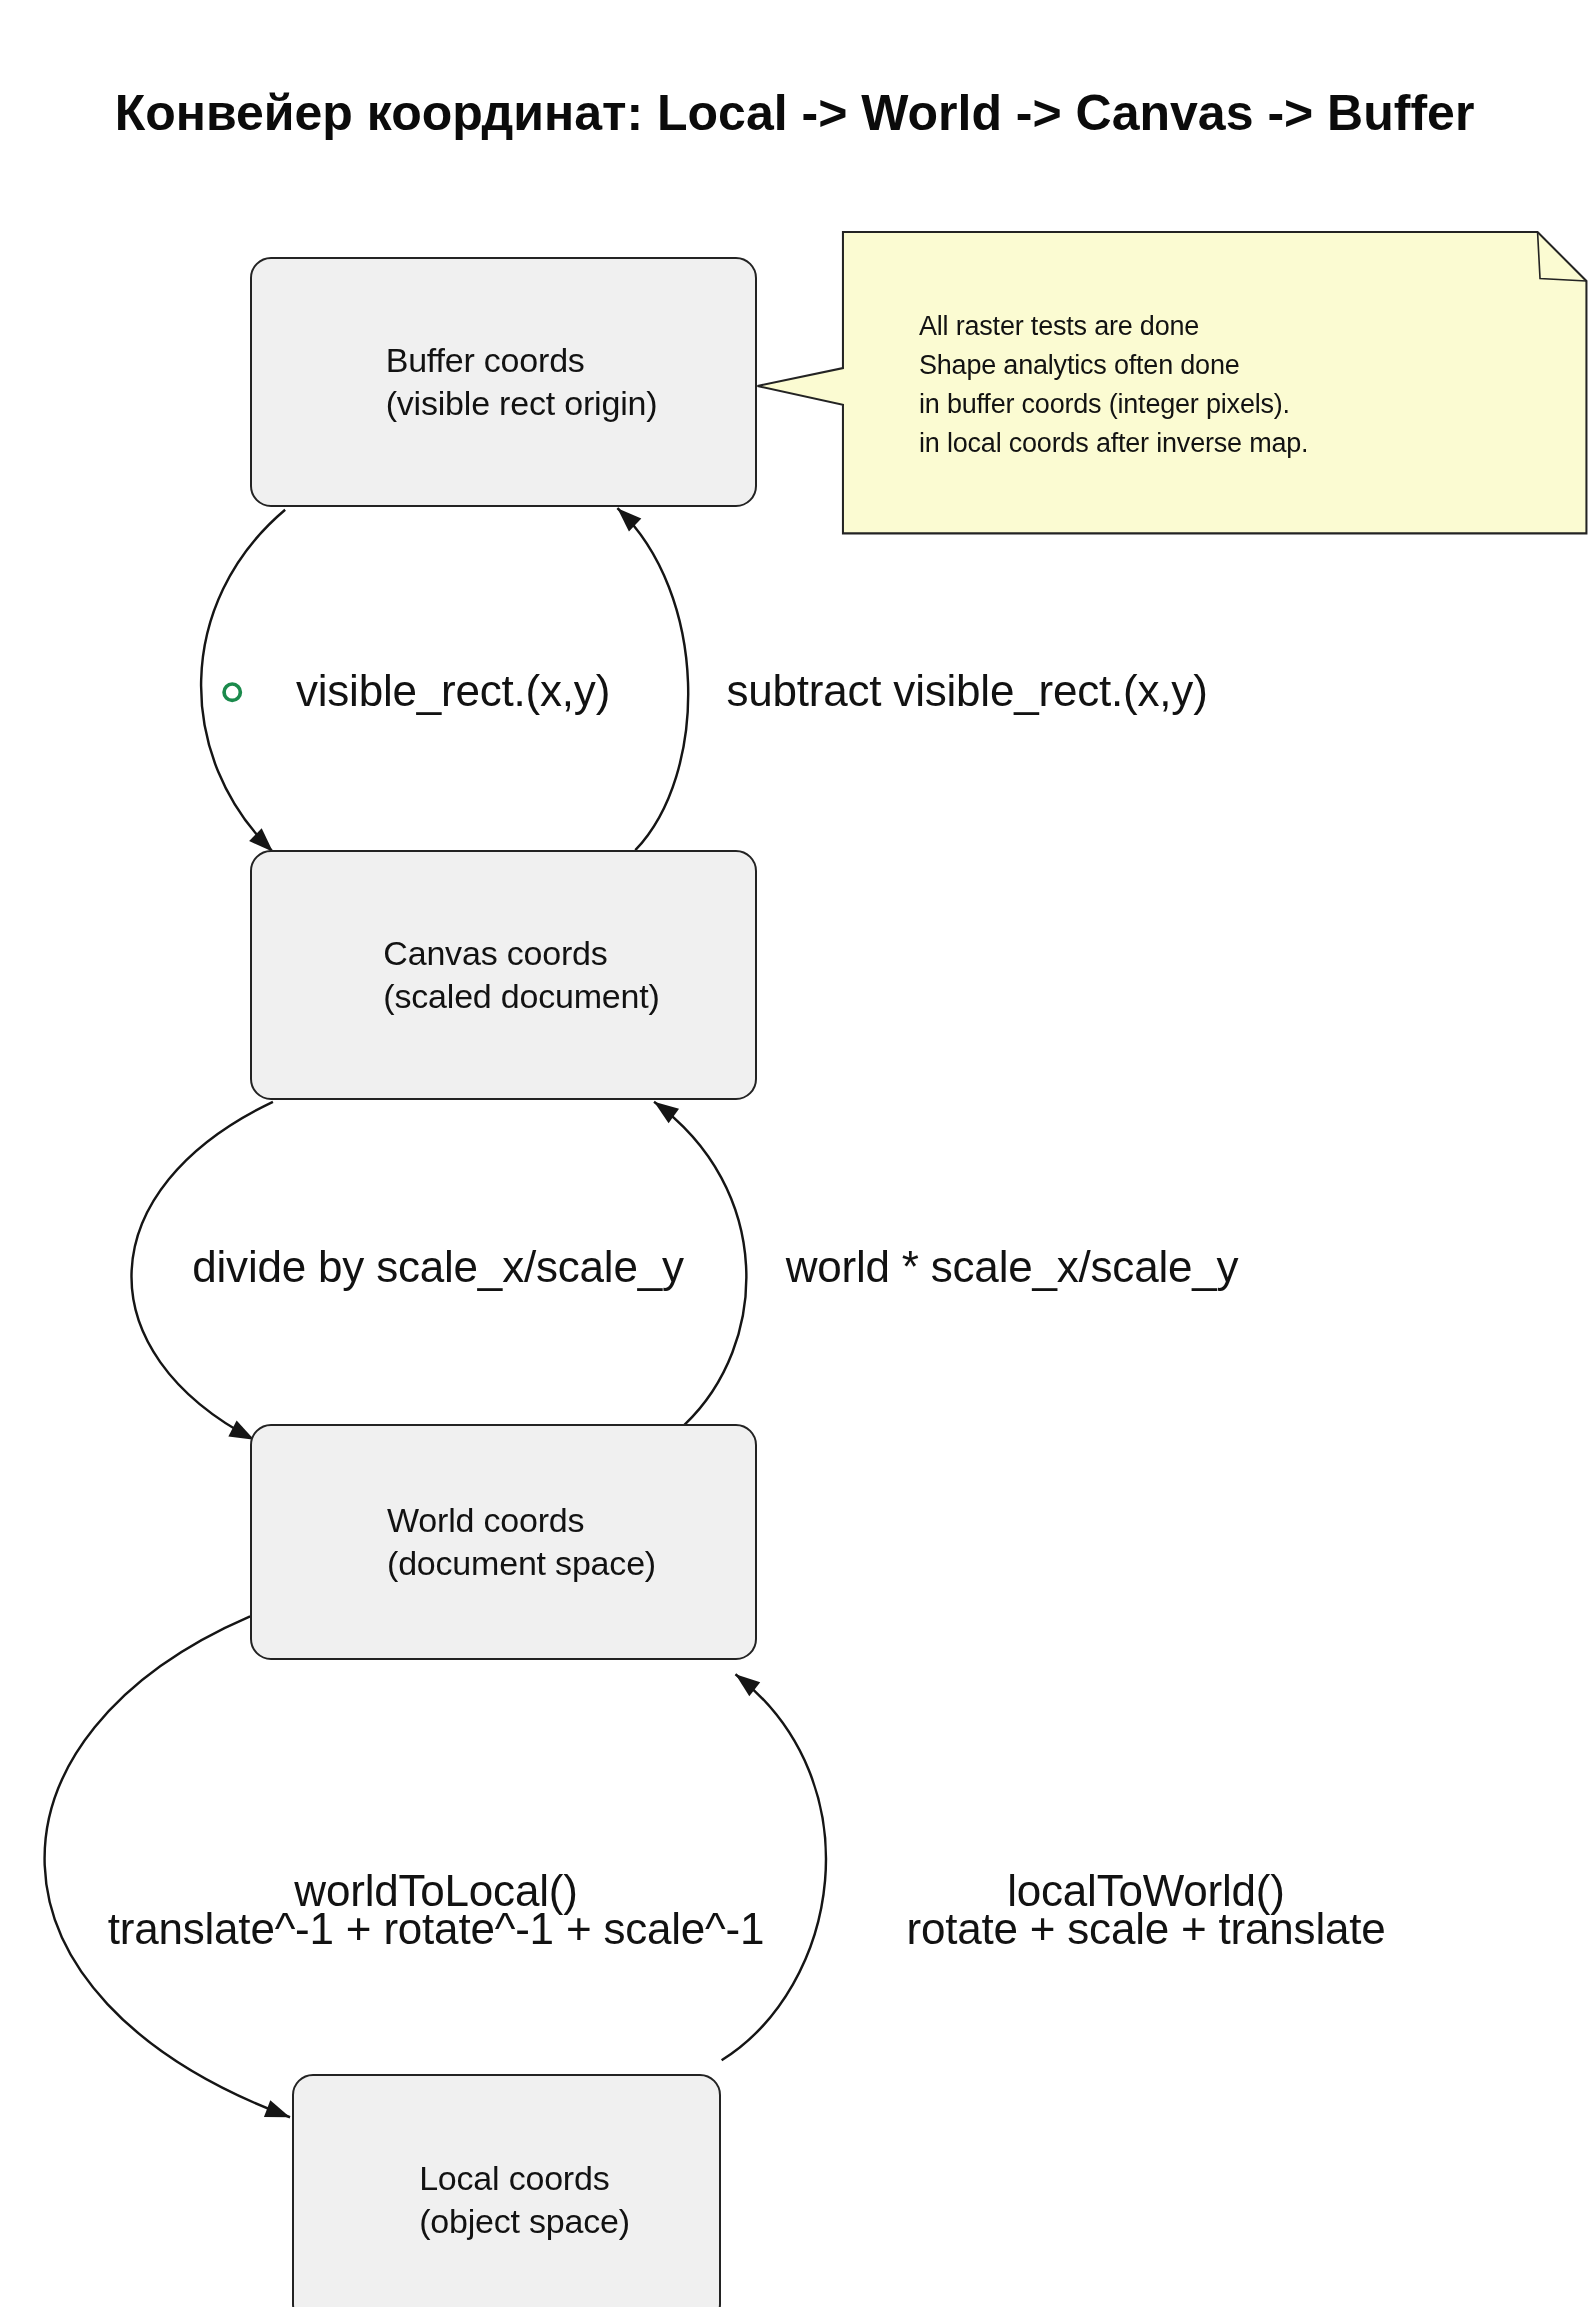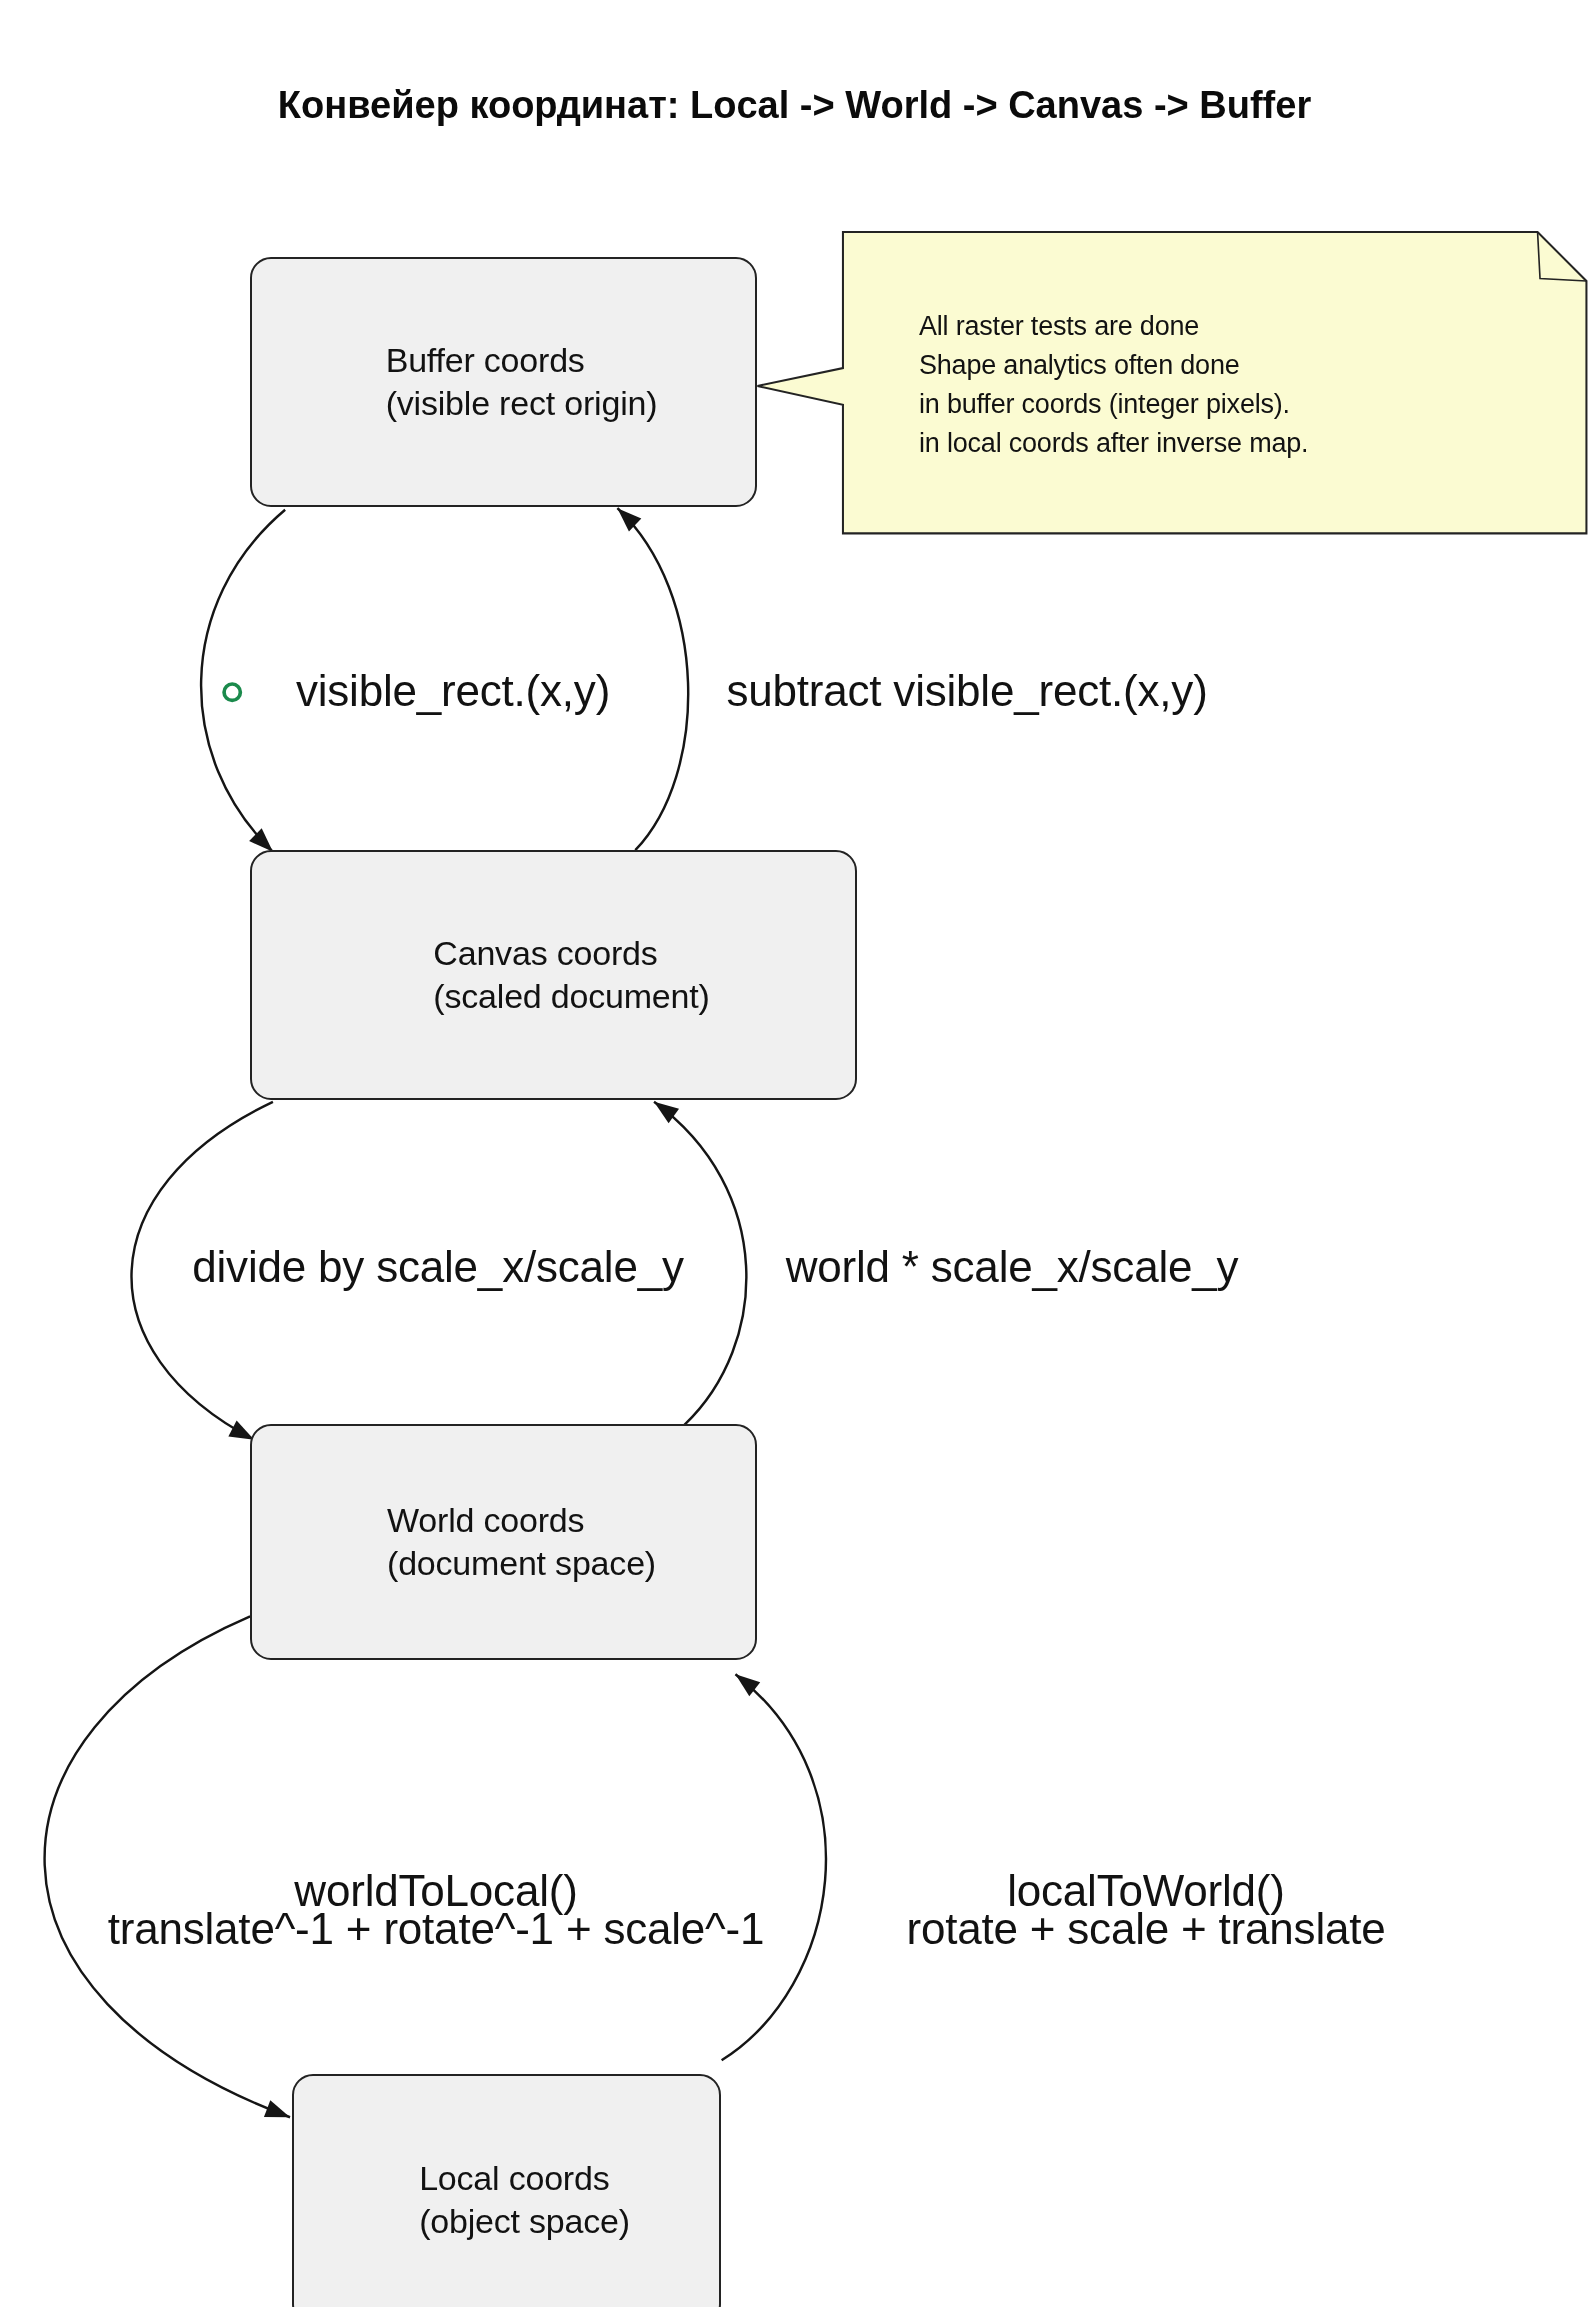--- a/index.html
+++ b/index.html
@@ -5,27 +5,27 @@
   html,body{margin:0;padding:0;background:#ffffff;}
   #page{position:relative;width:1589px;height:2307px;background:#ffffff;overflow:hidden;
         font-family:"Liberation Sans","DejaVu Sans",sans-serif;color:#151515;}
   #edge-layer{position:absolute;left:0;top:0;width:1589px;height:2307px;}
   .curve{fill:none;stroke:var(--c-arrow,#151515);stroke-width:3px;}
   .arrowhead{fill:var(--c-arrow,#151515);stroke:none;}
   .note-shape{fill:var(--c-note_fill,#fbfbd2);stroke:var(--c-note_border,#232323);stroke-width:2.5px;stroke-linejoin:miter;}
   .note-fold{fill:none;stroke:var(--c-note_border,#232323);stroke-width:2px;}
   .start-circle{fill:#ffffff;stroke:var(--c-circle_stroke,#1b8a4c);stroke-width:4.5px;}
   .title{position:absolute;left:0;top:84px;width:1589px;text-align:center;
-         font-size:38px;font-weight:bold;letter-spacing:0px;color:#0b0b0b;white-space:nowrap;}
+         font-size:50px;font-weight:bold;letter-spacing:0px;color:#0b0b0b;white-space:nowrap;}
   .node{position:absolute;background:var(--c-node_fill,#f0f0f0);
         border:2.4px solid var(--c-node_border,#232323);border-radius:21px;
         display:flex;align-items:center;justify-content:center;box-sizing:border-box;padding-left:36px;}
   .node-label{font-size:34px;line-height:43px;text-align:left;color:#121212;letter-spacing:-0.2px;white-space:nowrap;}
   .node-buffer{left:250px;top:257px;width:507px;height:250px;}
-  .node-canvas{left:250px;top:850px;width:607px;height:250px;}
+  .node-canvas{left:250px;top:850px;width:507px;height:250px;}
   .node-world{left:250px;top:1424px;width:507px;height:236px;}
   .node-local{left:292px;top:2042px;width:429px;height:251px;margin-top:32px;}
   .edge-label{position:absolute;transform:translate(-50%,-50%);font-size:44px;line-height:38px;
               letter-spacing:-0.2px;white-space:nowrap;color:#121212;}
   .edge-label.two-line{text-align:center;margin-top:48px;}
   .note-text{position:absolute;left:919px;top:307px;font-size:27px;line-height:39px;
              letter-spacing:-0.2px;color:#121212;white-space:nowrap;}
 </style>
 </head>
 <body>

